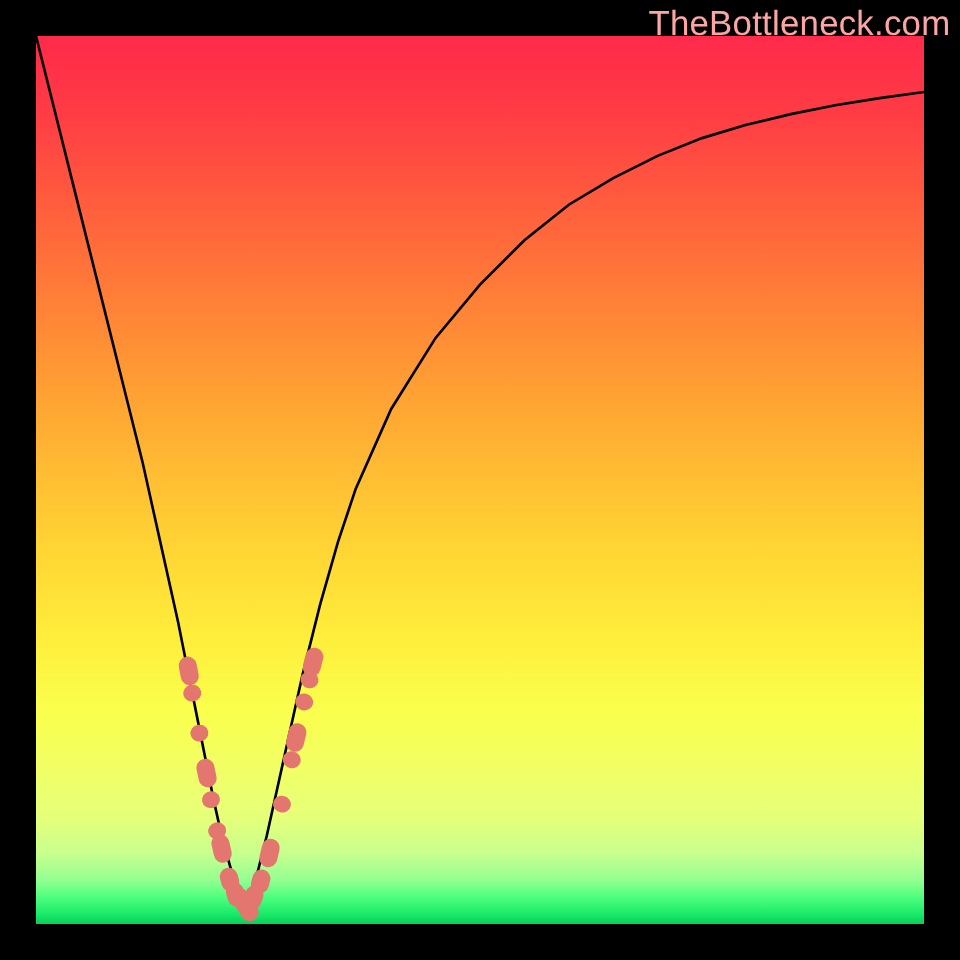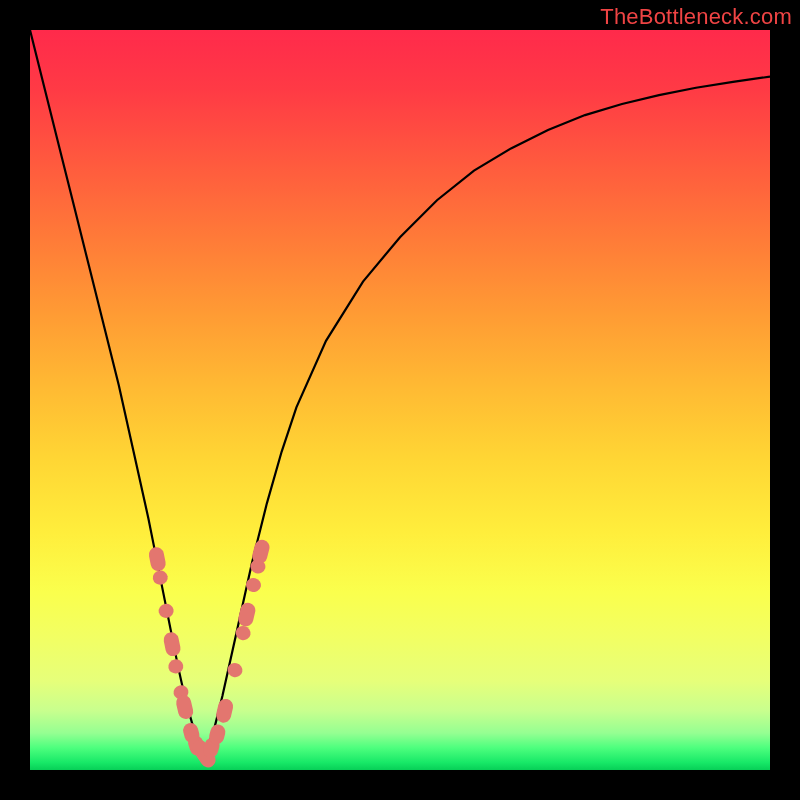--- a/index.html
+++ b/index.html
@@ -42,22 +42,22 @@
       #95ff92 95%,
       #4dff7e 97%,
       #17e867 99%,
       #07cf57 100%
     );
   }
   .watermark {
     position: absolute;
     top: 4px;
     right: 8px;
-    color: #ef4444;
-    font-size: 22px;
+    color: #fca5a5;
+    font-size: 29px;
     letter-spacing: 0.2px;
     user-select: none;
   }
   svg.overlay {
     position: absolute;
     top: 0;
     left: 0;
   }
 </style>
 </head>

